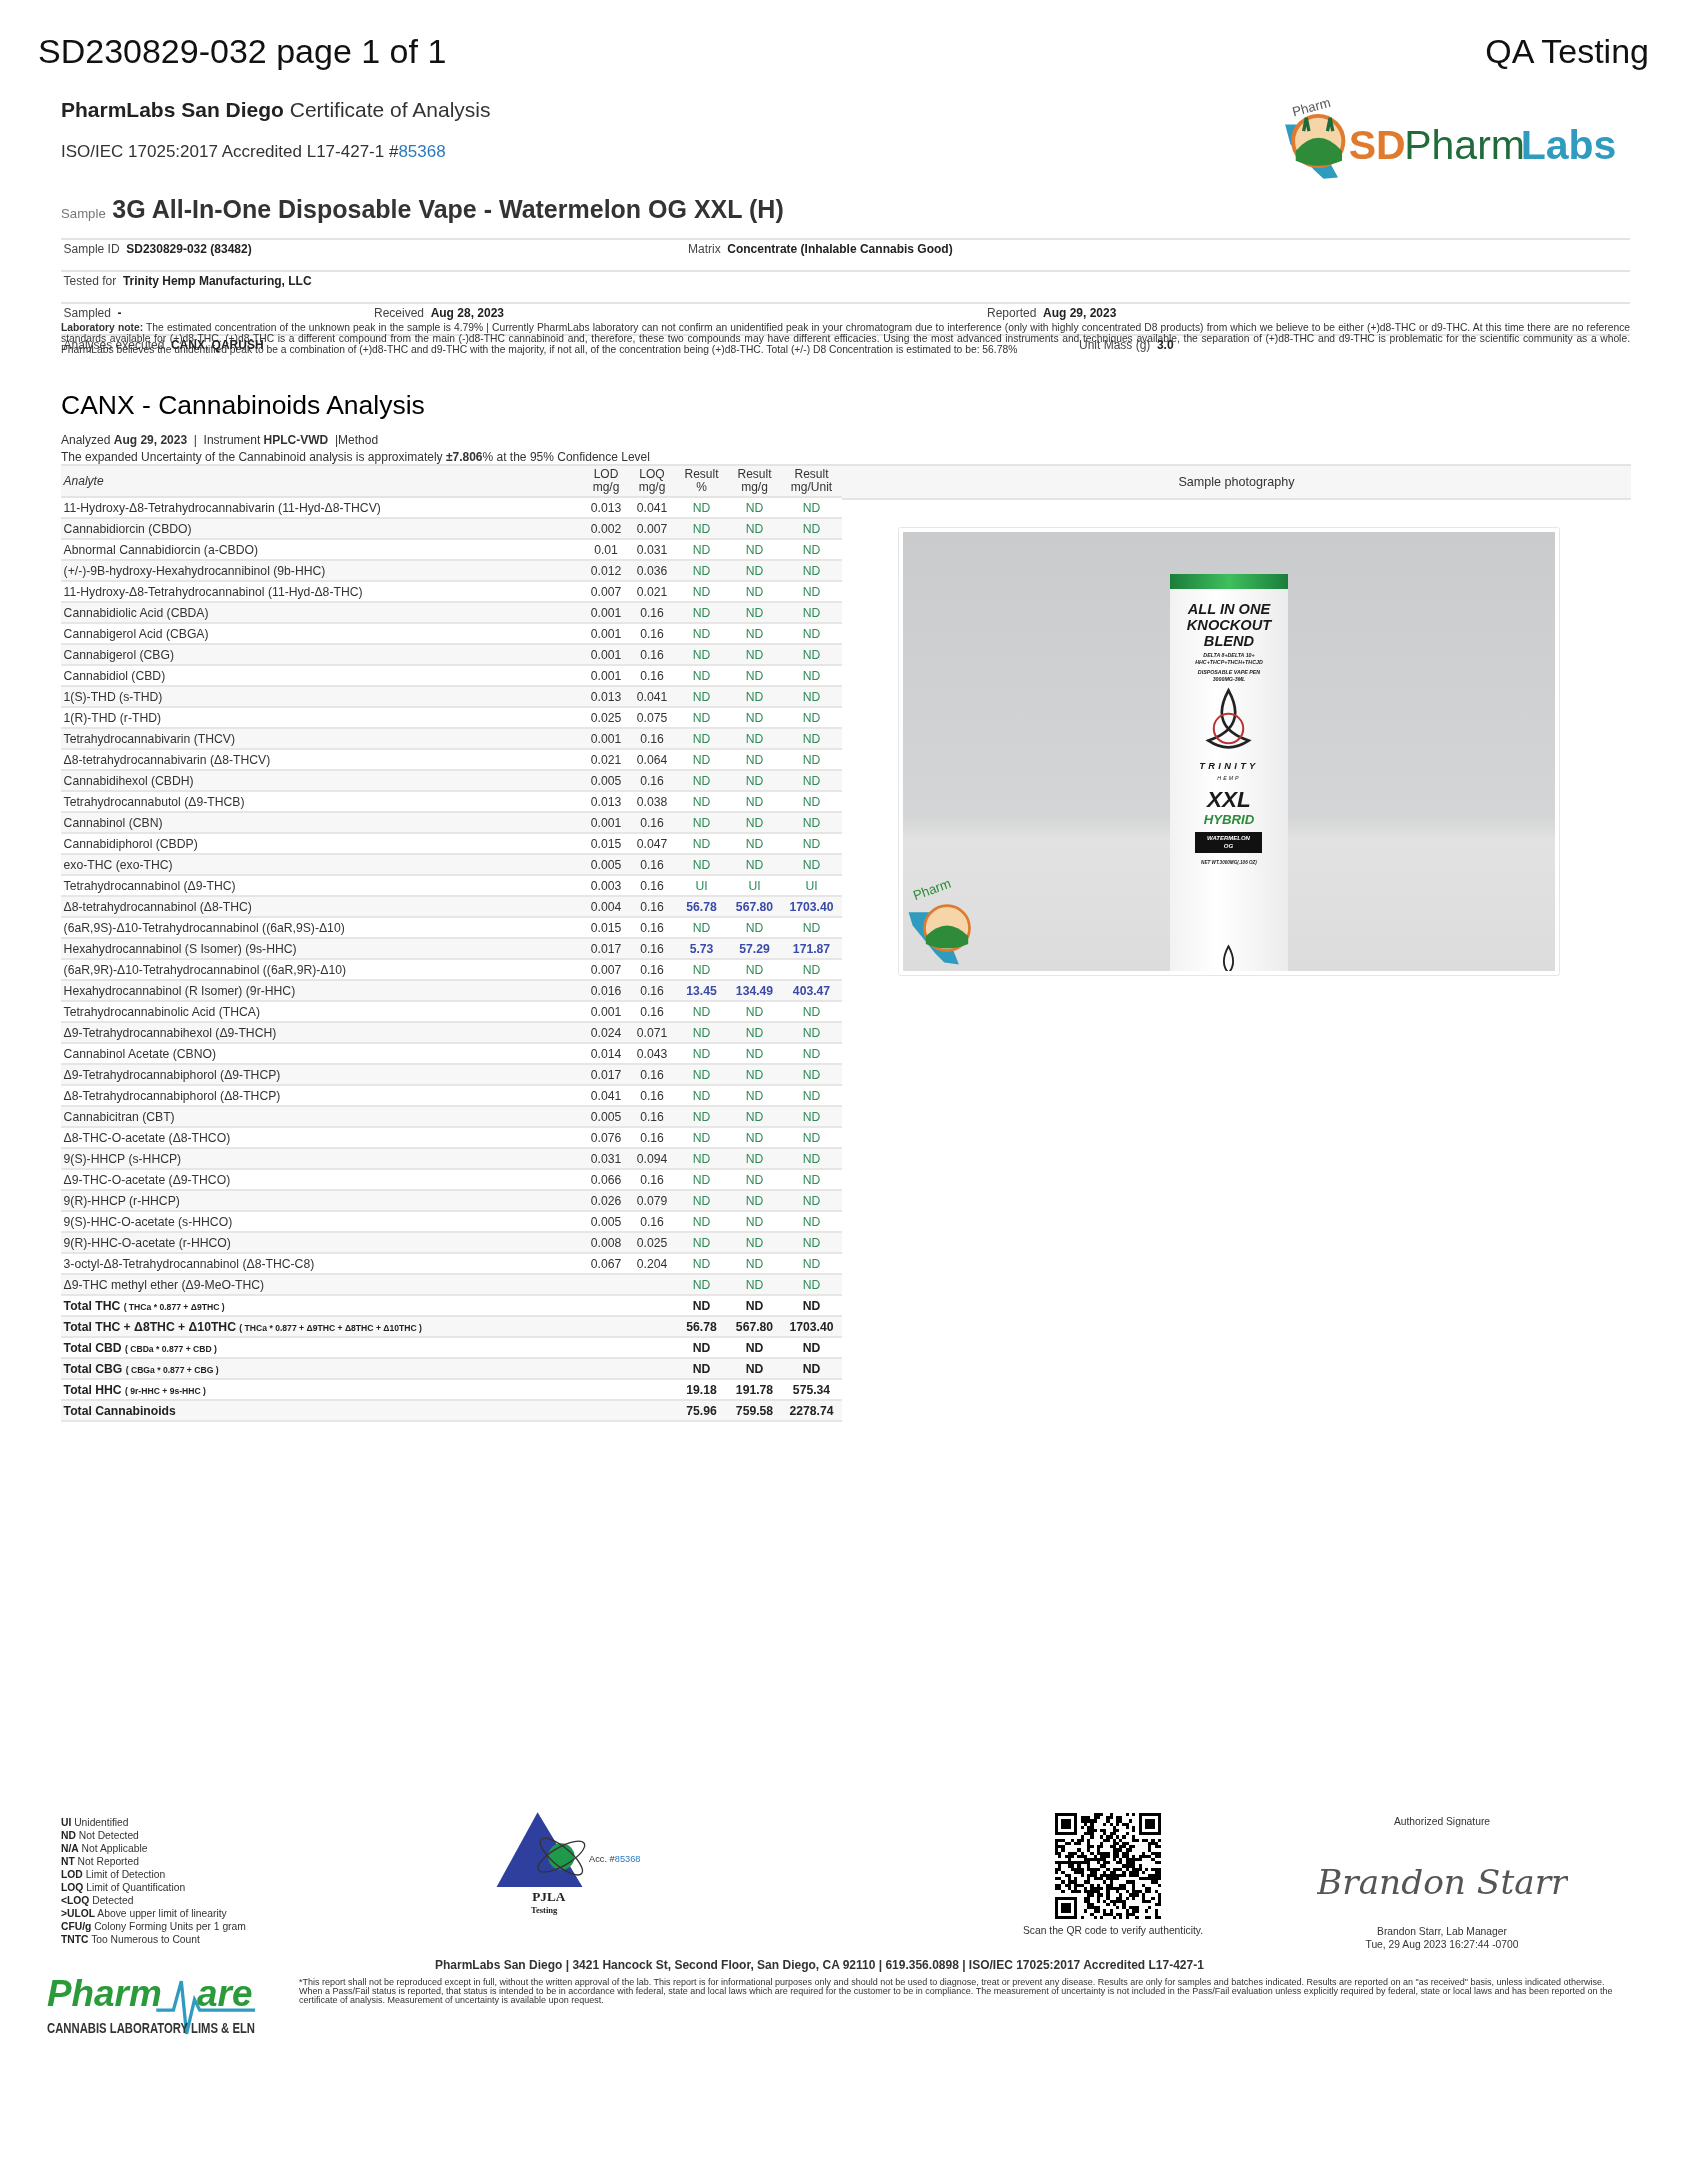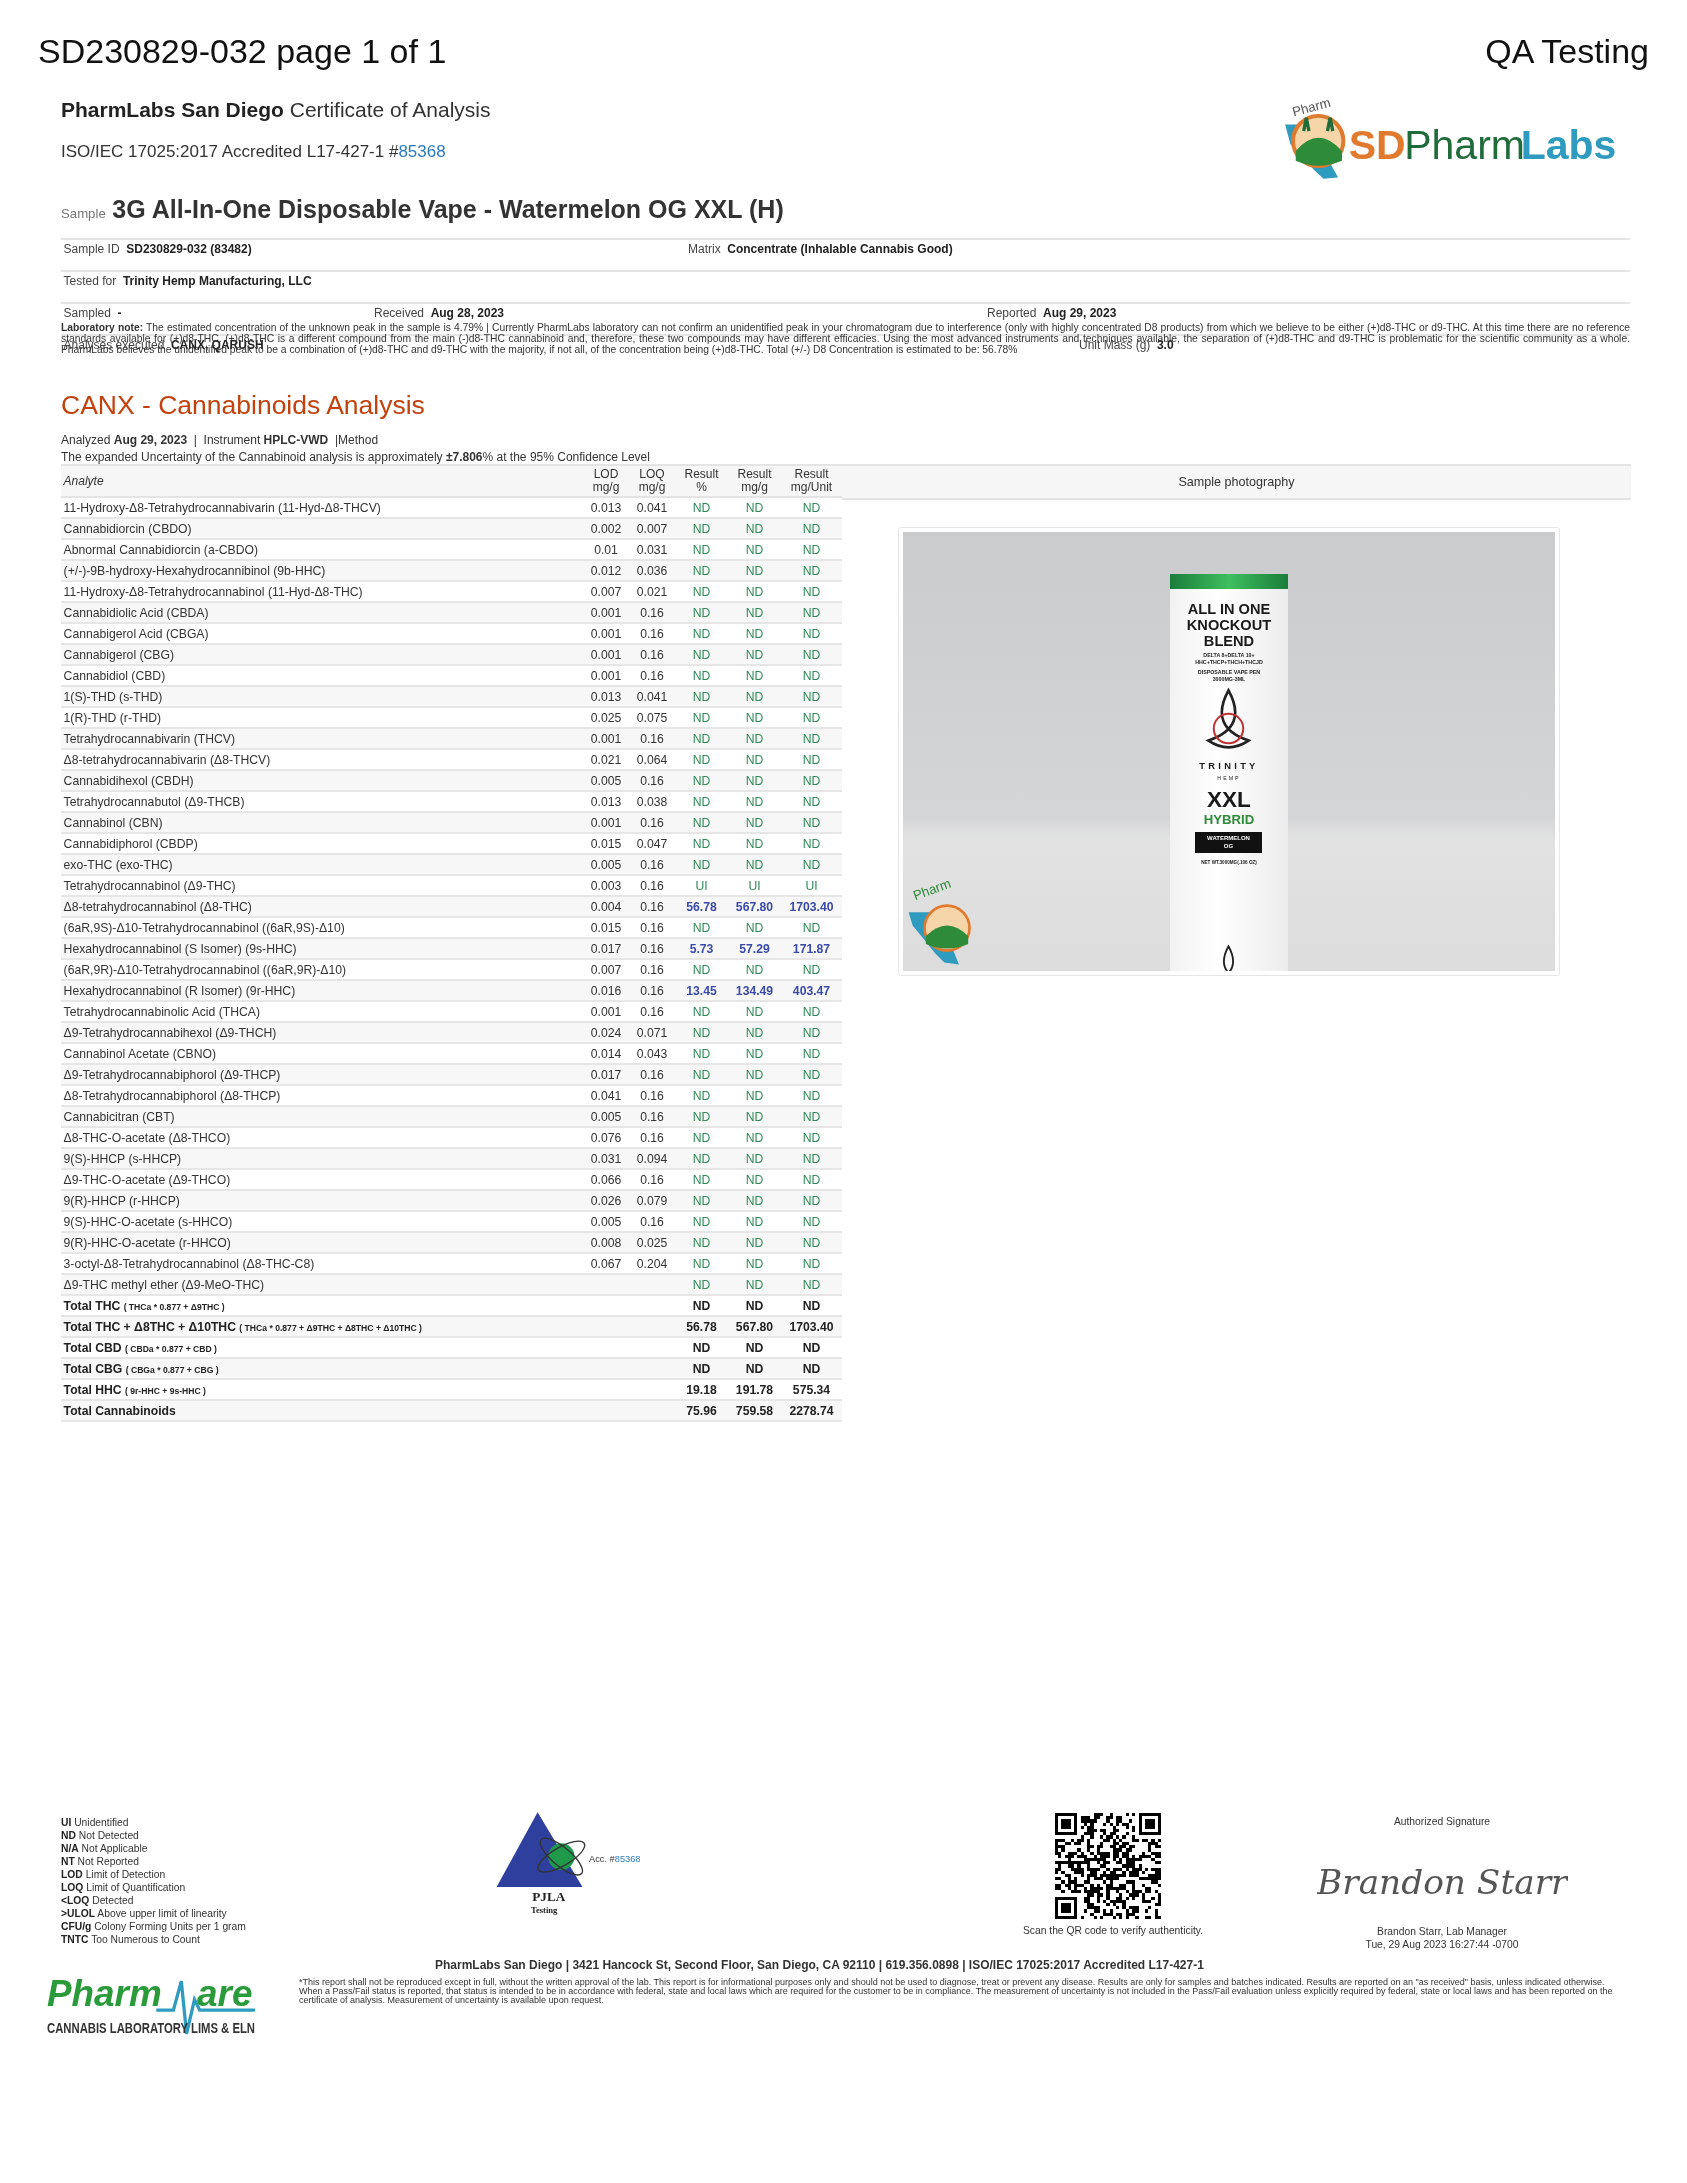--- a/index.html
+++ b/index.html
@@ -23,21 +23,21 @@
   .meta-table { position: absolute; left: 61px; width: 1569px; top: 238px; font-size: 12px; color: #333; }
   .meta-row { height: 32px; border-top: 2px solid #e4e4e4; display: flex; align-items: center; position: relative; }
   .meta-row:last-child { border-bottom: none; }
   .meta-row .cell { position: absolute; top: 2px; }
   .meta-row .k { color: #444; margin-right: 6.6px; }
   .meta-row .v { font-weight: bold; color: #222; }
 
   .lab-note { position: absolute; left: 61px; width: 1569px; top: 322px; font-size: 10.3px; line-height: 11.2px; color: #333; text-align: justify; }
   .lab-note b { font-weight: bold; }
 
-  .section-title { position: absolute; left: 61px; top: 390px; font-size: 26.5px; color: #c2410c; }
+  .section-title { position: absolute; left: 61px; top: 390px; font-size: 26.5px; color: #000000; }
   .analyzed { position: absolute; left: 61px; top: 433px; font-size: 12px; color: #333; }
   .analyzed b { font-weight: bold; }
   .uncert { position: absolute; left: 61px; top: 450px; font-size: 12px; color: #333; }
   .uncert b { font-weight: bold; }
 
   .results { position: absolute; left: 61px; top: 464px; width: 781px; border-collapse: collapse; font-size: 12.2px; color: #333; }
   .results th { background: #f6f6f6; border-top: 2px solid #e4e4e4; border-bottom: 2px solid #e4e4e4; font-weight: normal; font-size: 12px; line-height: 12.6px; padding: 1.3px 0; height: 32px; }
   .results th.analyte { text-align: left; padding-left: 2.6px; font-style: italic; }
   .results td { height: 21px; border-bottom: 2px solid #e6e6e6; padding: 0; }
   .results tr:nth-child(even) td { background: #f7f7f7; }
@@ -47,21 +47,21 @@
   .results td.res.wide { width: 61px; }
   .nd { color: #2e8b57; }
   .val { color: #3a4aa8; font-weight: bold; }
   .total td { font-weight: bold; color: #222; }
   .total td .formula { font-size: 8.6px; font-weight: bold; }
   .total td.res { color: #222; }
 
   .photo-header { position: absolute; left: 842px; top: 464px; width: 789px; height: 36px; background: #f6f6f6; border-top: 2px solid #e4e4e4; border-bottom: 2px solid #e4e4e4; display: flex; align-items: center; justify-content: center; font-size: 12.6px; color: #333; }
   .photo-frame { position: absolute; left: 898px; top: 527px; width: 662px; height: 449px; border: 1.3px solid #e6e6e6; border-radius: 2.6px; padding: 4px; background: #fff; }
   .photo { width: 100%; height: 100%; background: linear-gradient(180deg, #c9cbcd 0%, #d4d5d6 65%, #e2e2e2 70%, #dcdcdc 100%); position: relative; overflow: hidden; }
-  .box { position: absolute; left: 267px; top: 42px; width: 118px; height: 544px; background: linear-gradient(90deg, #f2f2f2, #ffffff 40%, #ececec); }
+  .box { position: absolute; left: 267px; top: 42px; width: 118px; height: 544px; background: linear-gradient(90deg, #f2f2f2, #ffffff 40%, #ececec); font-style: italic; }
   .box-top { position: absolute; left: 0; right: 0; top: 0; height: 14.6px; background: linear-gradient(90deg, #1a7d3a, #3fbf5e, #1a7d3a); }
   .box-text { position: absolute; left: 0; right: 0; text-align: center; color: #1a1a1a; font-weight: bold; }
   .wm-logo { position: absolute; left: 2.6px; top: 343px; width: 86px; height: 93px; }
 
   .legend { position: absolute; left: 61px; top: 1816px; font-size: 10.3px; line-height: 13px; color: #333; }
   .legend b { font-weight: bold; color: #222; }
 
   .pjla { position: absolute; left: 490px; top: 1809px; width: 185px; height: 109px; }
   .qr { position: absolute; left: 1053px; top: 1813px; width: 110px; height: 106px; }
   .qr-caption { position: absolute; left: 959px; width: 308px; top: 1925px; text-align: center; font-size: 10.3px; color: #333; }

